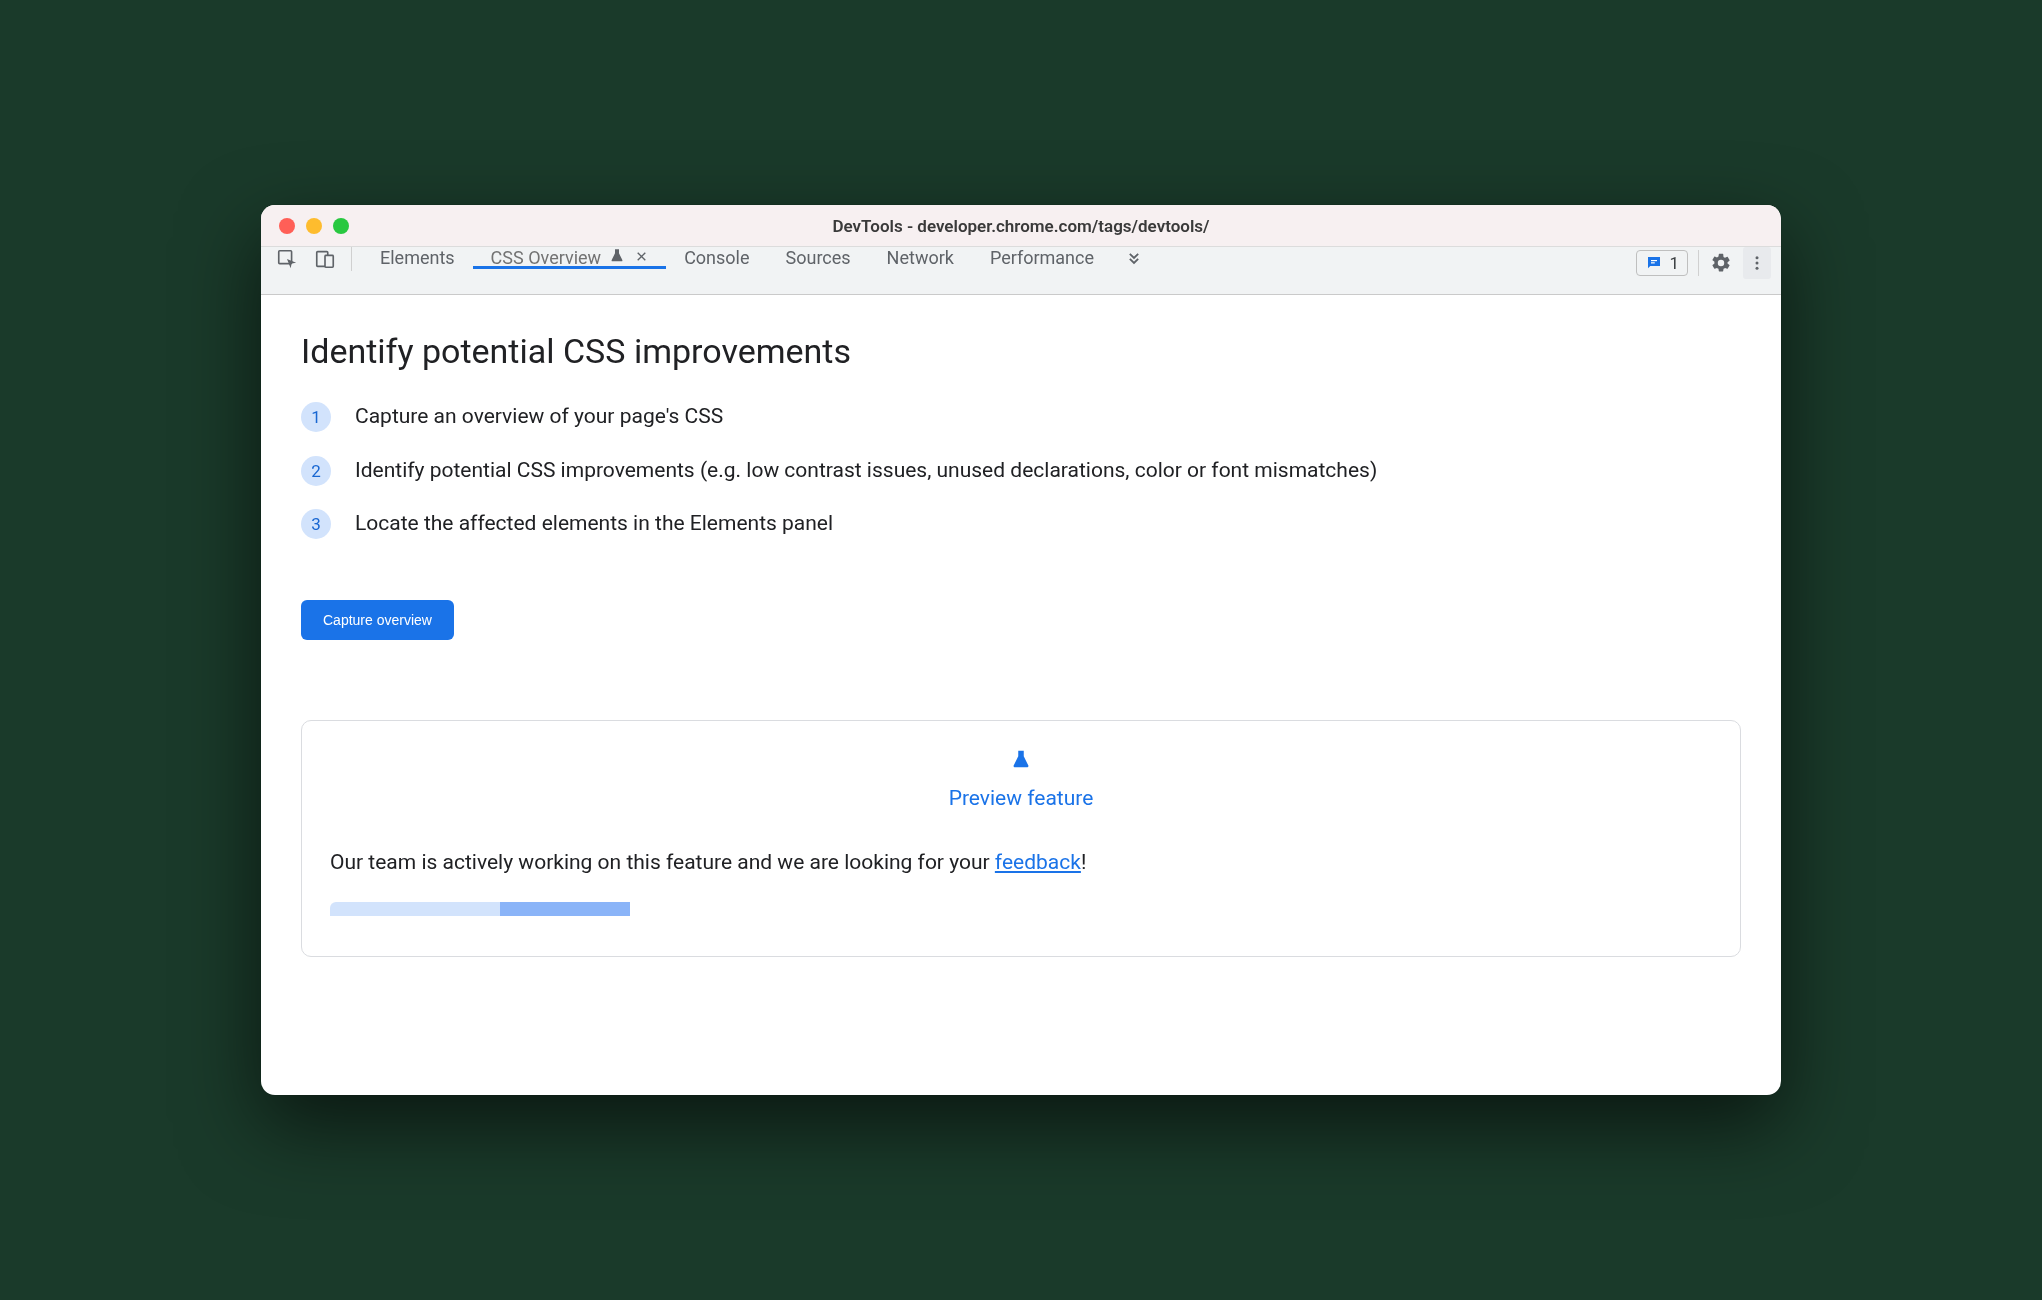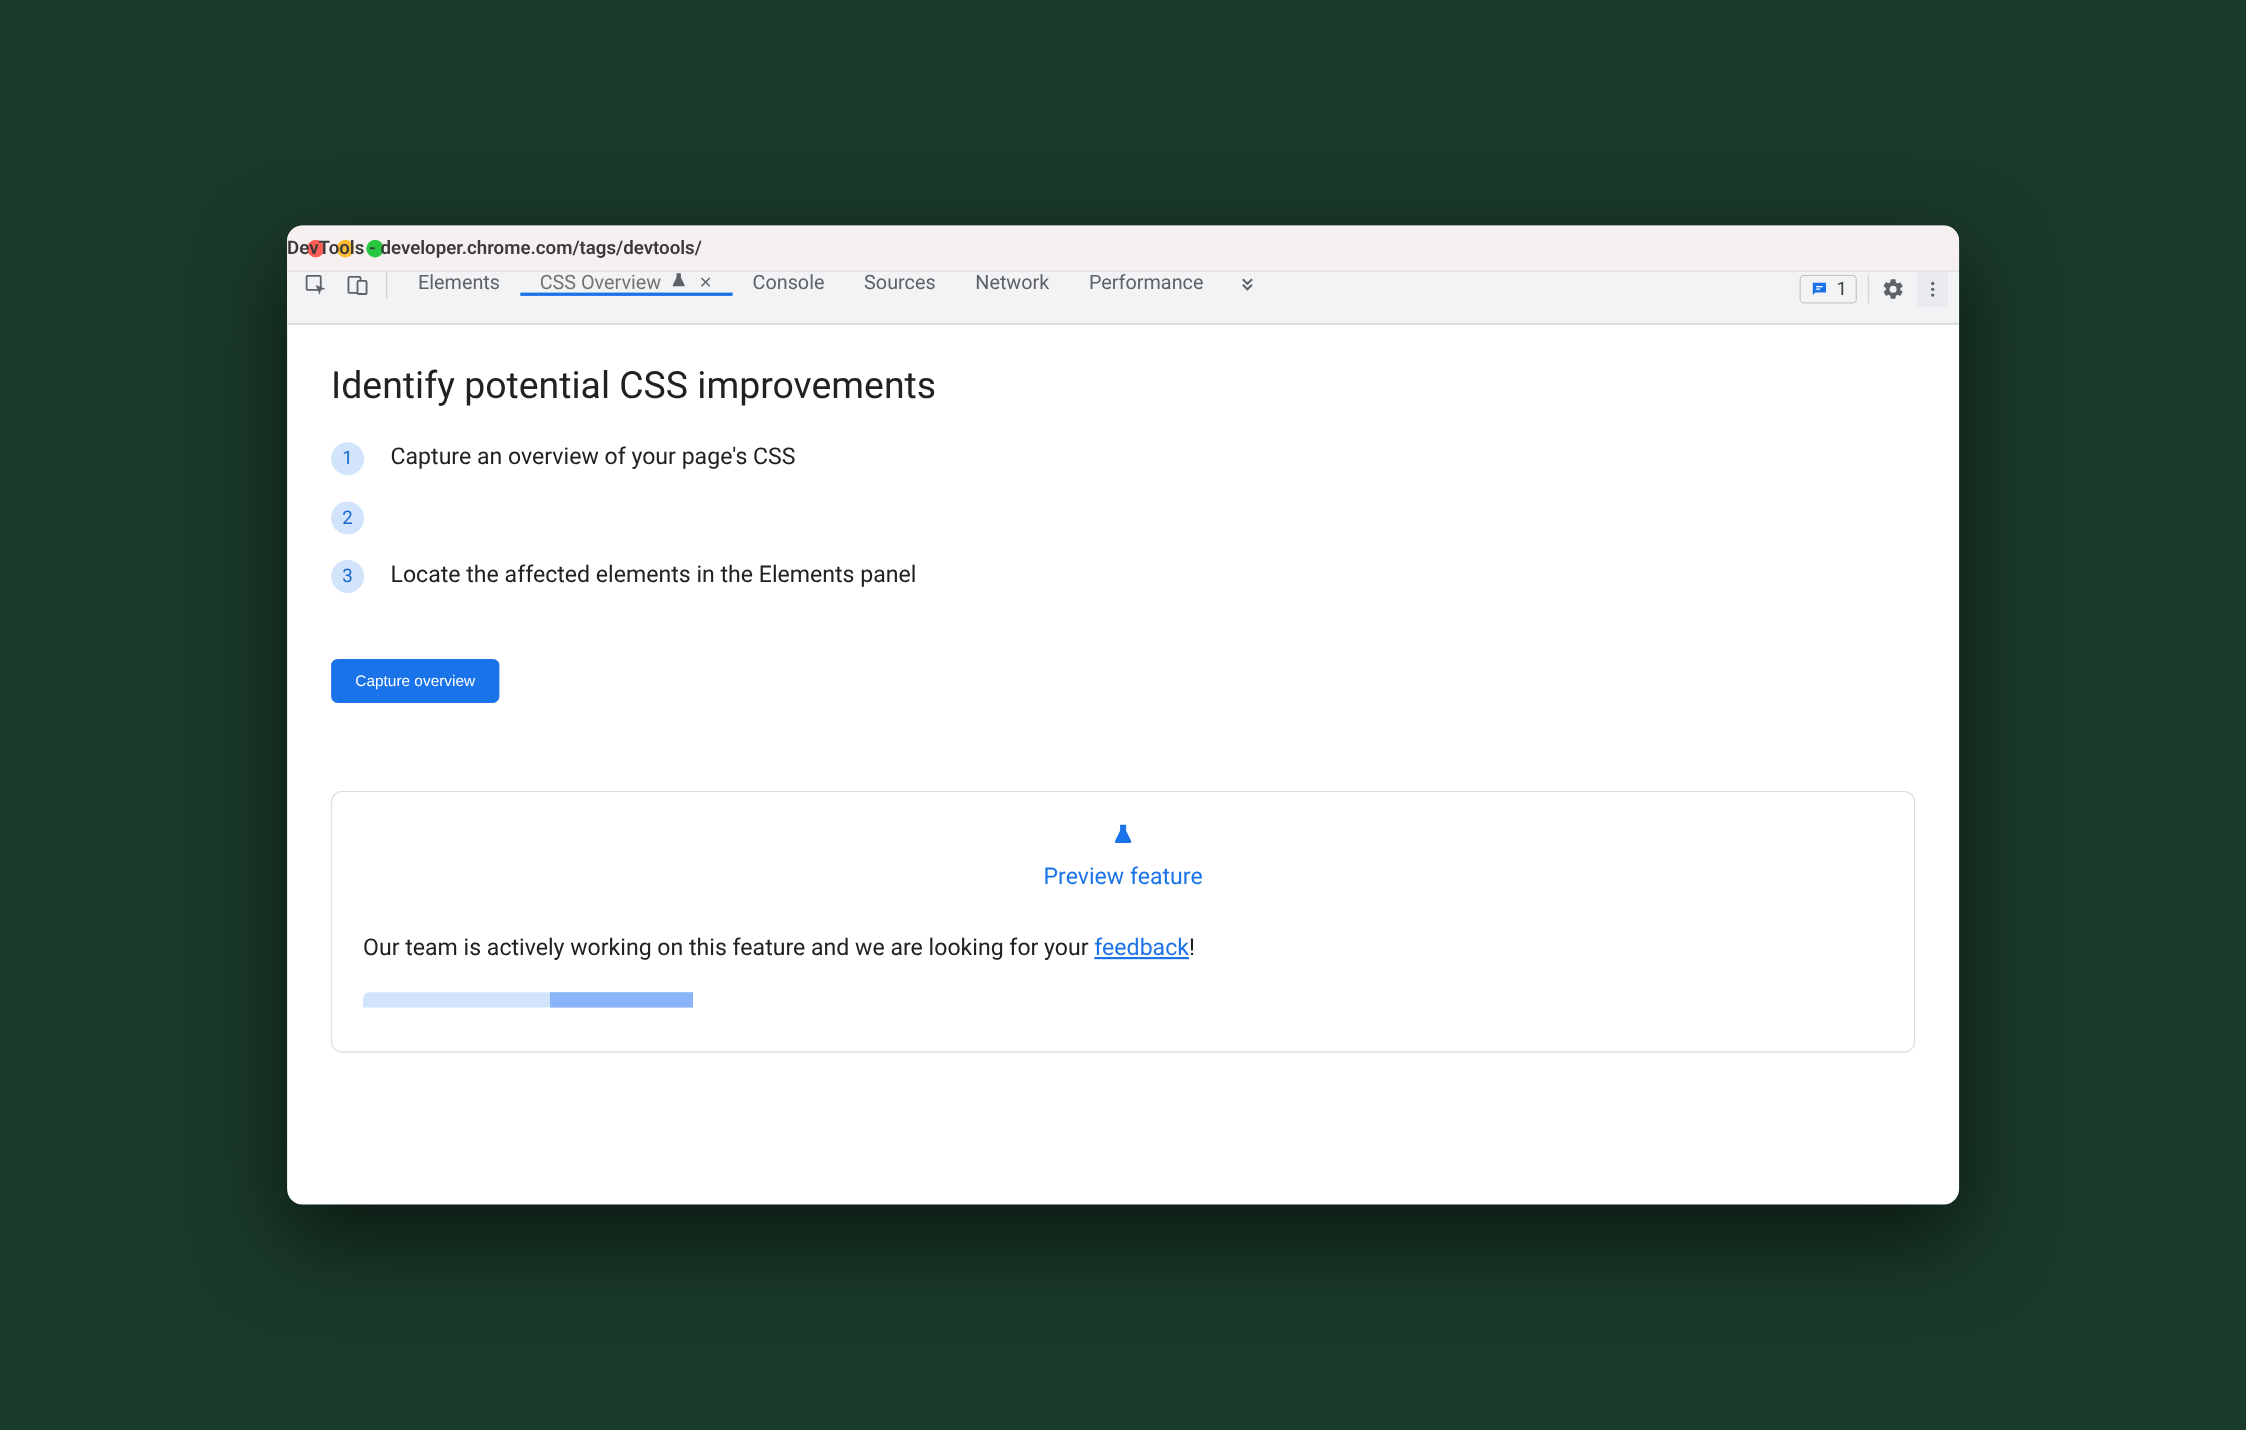--- a/index.html
+++ b/index.html
@@ -32,21 +32,21 @@
     gap: 11px;
     padding-left: 18px;
   }
   .dot { width: 16px; height: 16px; border-radius: 50%; }
   .dot.red { background: #ff5f57; }
   .dot.yellow { background: #febc2e; }
   .dot.green { background: #28c840; }
   .titlebar-title {
     position: absolute;
     left: 0; right: 0;
-    text-align: left;
+    text-align: center;
     font-size: 17px;
     font-weight: 600;
     color: #3a3a3a;
     pointer-events: none;
   }
   .toolbar {
     height: 48px;
     background: #f1f3f4;
     border-bottom: 1px solid #cacaca;
     display: flex;
@@ -287,20 +287,21 @@
   <div class="content">
     <h1 class="heading">Identify potential CSS improvements</h1>
 
     <ol class="steps">
       <li class="step">
         <span class="step-num">1</span>
         <span class="step-text">Capture an overview of your page's CSS</span>
       </li>
       <li class="step">
         <span class="step-num">2</span>
+        <span class="step-text">Identify potential CSS improvements (e.g. low contrast issues, unused declarations, color or font mismatches)</span>
       </li>
       <li class="step">
         <span class="step-num">3</span>
         <span class="step-text">Locate the affected elements in the Elements panel</span>
       </li>
     </ol>
 
     <button class="capture-btn">Capture overview</button>
 
     <div class="preview-card">

